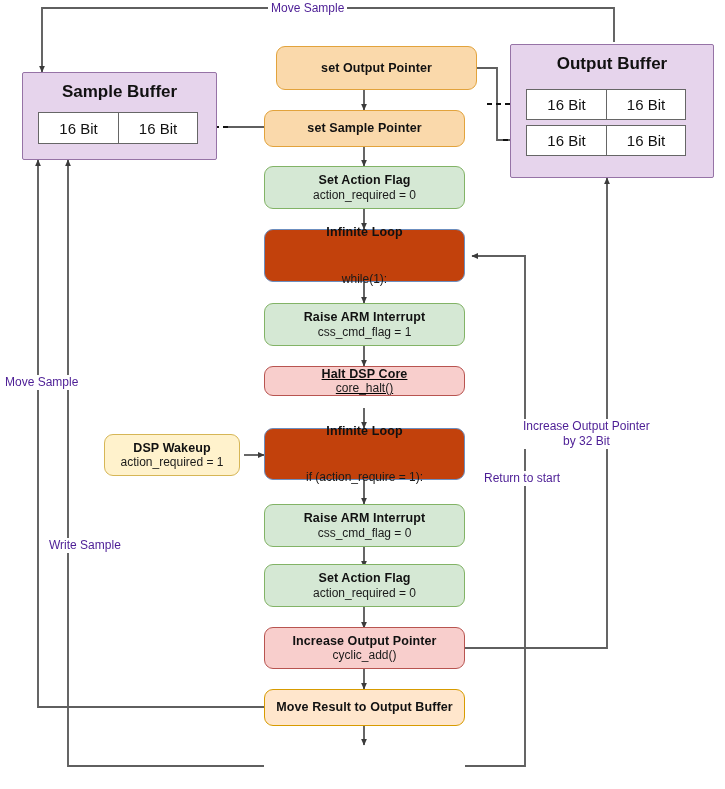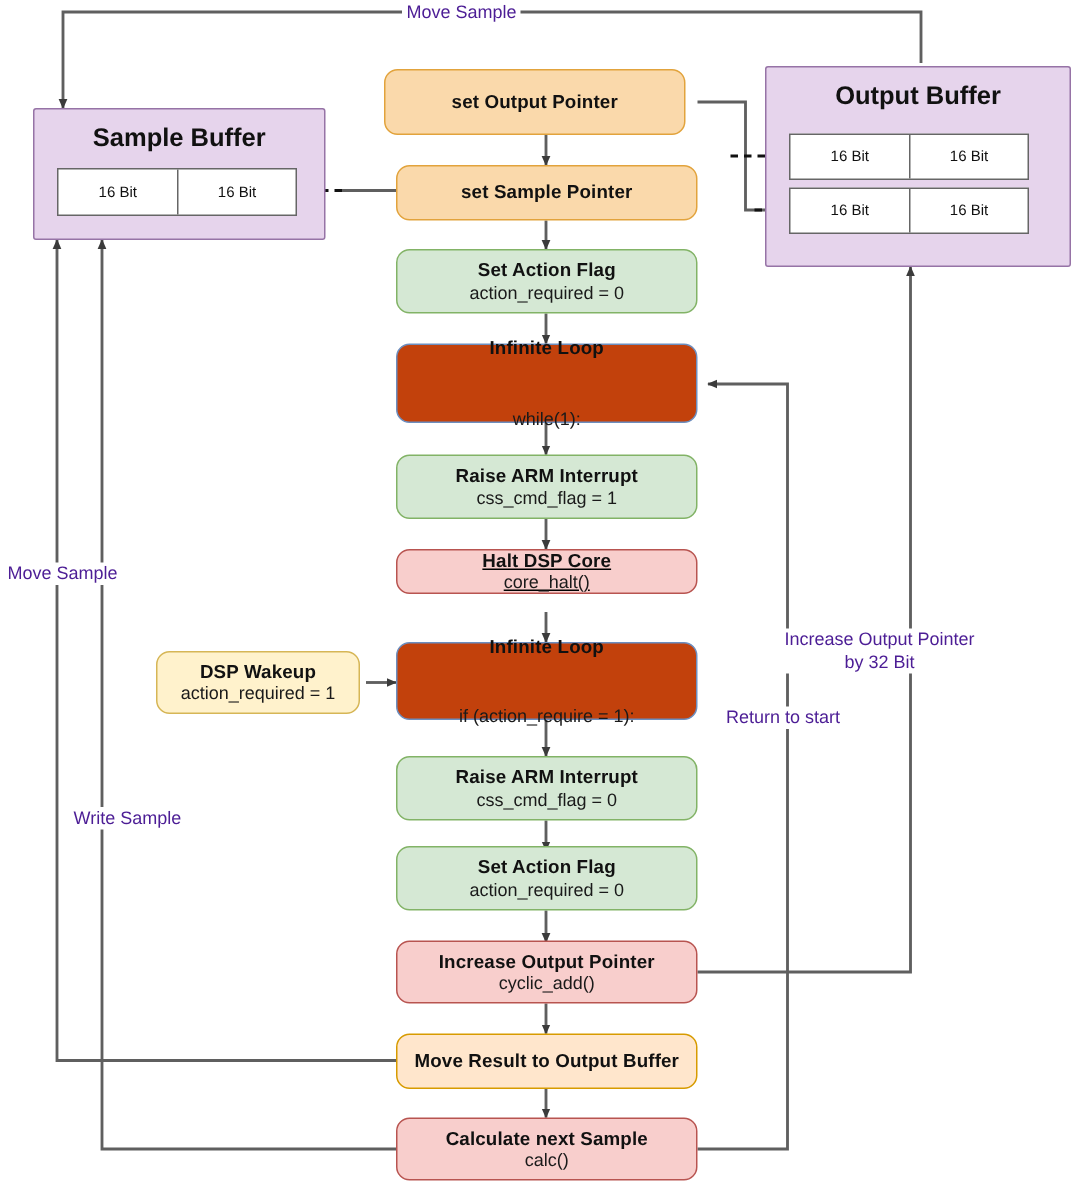--- a/index.html
+++ b/index.html
@@ -45,21 +45,21 @@
   .cellrow{
     position:absolute;
     box-sizing:border-box;
     display:flex;
     background:#ffffff;
     border:1.7px solid #666666;
   }
   .cellrow .cell{
     flex:1 1 50%;
     display:flex;align-items:center;justify-content:center;
-    font-size:10px;color:#111111;
+    font-size:15px;color:#111111;
     box-sizing:border-box;
   }
   .cellrow .cell + .cell{border-left:1.7px solid #666666;}
 
   .elabel{
     position:absolute;
     font-size:12px;
     color:#4c1d95;
     background:#ffffff;
     white-space:nowrap;
@@ -135,21 +135,21 @@
   </div>
   <div class="cellrow" style="left:526px;top:89px;width:160px;height:31px;">
     <div class="cell">16 Bit</div>
     <div class="cell">16 Bit</div>
   </div>
   <div class="cellrow" style="left:526px;top:125px;width:160px;height:31px;">
     <div class="cell">16 Bit</div>
     <div class="cell">16 Bit</div>
   </div>
 
-  <div class="node orange" style="left:256px;top:46px;width:201px;height:44px;">
+  <div class="node orange" style="left:276px;top:46px;width:201px;height:44px;">
     <div class="t1">set Output Pointer</div>
   </div>
 
   <div class="node orange" style="left:264px;top:110px;width:201px;height:37px;">
     <div class="t1">set Sample Pointer</div>
   </div>
 
   <div class="node green" style="left:264px;top:166px;width:201px;height:43px;">
     <div class="t1">Set Action Flag</div>
     <div class="t2">action_required = 0</div>
@@ -192,24 +192,20 @@
 
   <div class="node red" style="left:264px;top:627px;width:201px;height:42px;">
     <div class="t1">Increase Output Pointer</div>
     <div class="t2">cyclic_add()</div>
   </div>
 
   <div class="node cream" style="left:264px;top:689px;width:201px;height:37px;">
     <div class="t1">Move Result to Output Buffer</div>
   </div>
 
-  <div class="node red" style="left:264px;top:745px;width:201px;height:42px;">
-    <div class="t1">Calculate next Sample</div>
-    <div class="t2">calc()</div>
-  </div>
 
   <div class="elabel" style="left:268px;top:1px;">Move Sample</div>
 
   <div class="elabel" style="left:2px;top:375px;">Move Sample</div>
 
   <div class="elabel" style="left:46px;top:538px;">Write Sample</div>
 
   <div class="elabel" style="left:481px;top:471px;">Return to start</div>
 
   <div class="elabel" style="left:520px;top:419px;">

